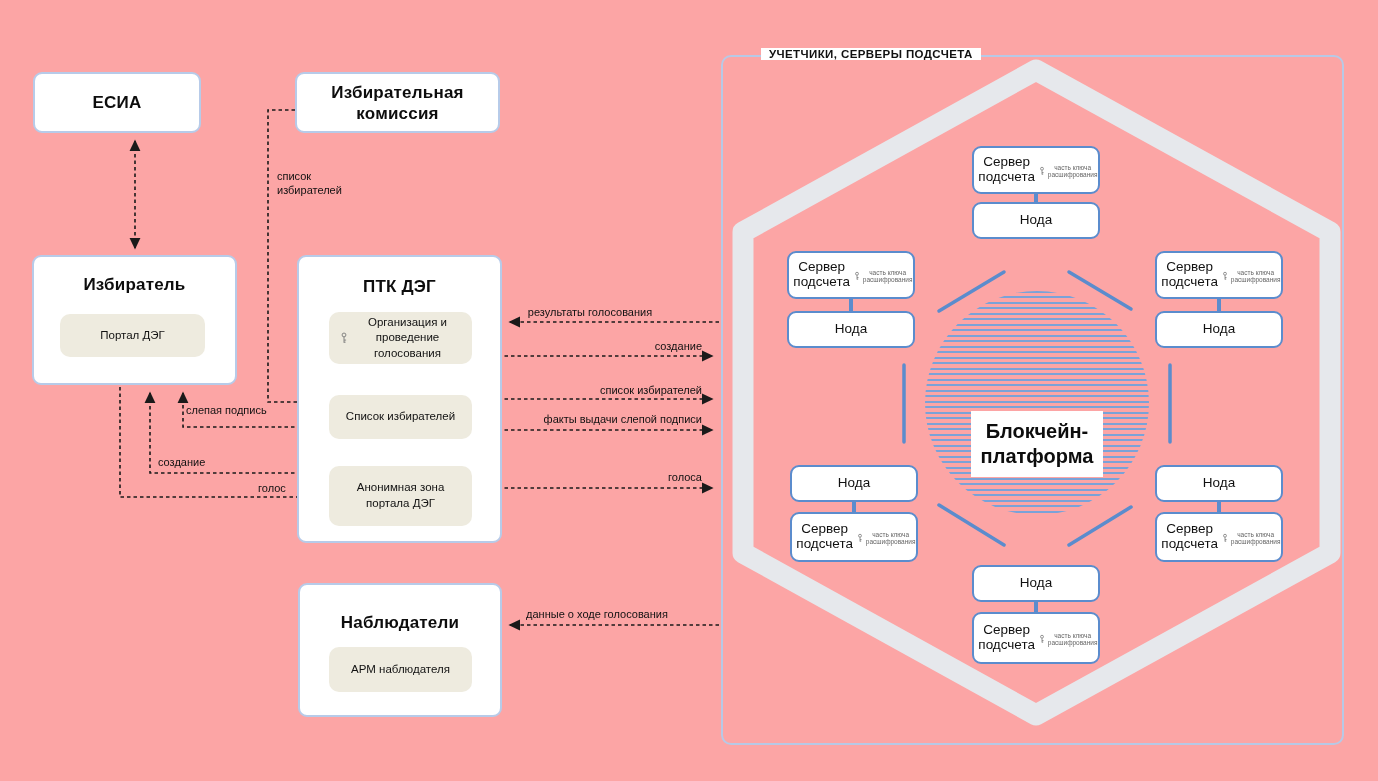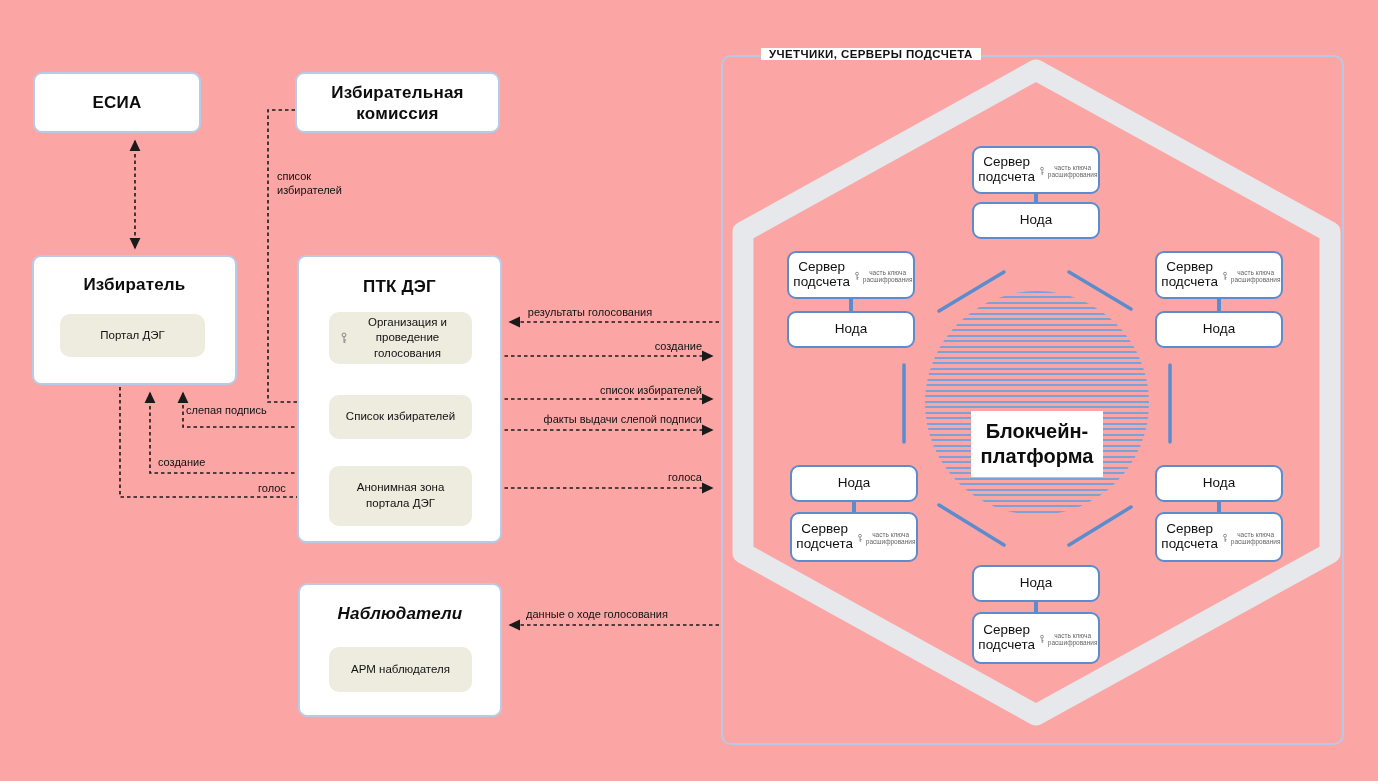--- a/index.html
+++ b/index.html
@@ -146,21 +146,21 @@
         <circle cx="5" cy="3.2" r="2.4" fill="none" stroke="#777" stroke-width="1.1"></circle>
         <path d="M5,5.6 V13 M5,9.6 H7.6 M5,12.2 H7" fill="none" stroke="#777" stroke-width="1.1"></path>
       </svg>
       <span>Организация и проведение голосования</span>
     </div>
     <div class="beige" style="left:30px;top:138px;width:143px;height:44px;">Список избирателей</div>
     <div class="beige" style="left:30px;top:209px;width:143px;height:60px;">Анонимная зона портала ДЭГ</div>
   </div>
 
   <div class="big-box" style="left:298px;top:583px;width:204px;height:134px;">
-    <div class="hdr" style="top:19px;font-style:italic;">Наблюдатели</div>
+    <div class="hdr" style="top:28px;">Наблюдатели</div>
     <div class="beige" style="left:29px;top:62px;width:143px;height:45px;">АРМ наблюдателя</div>
   </div>
 
   <div class="elabel" style="left:277px;top:170px;width:72px;">список избирателей</div>
   <div class="elabel" style="left:186px;top:404px;width:90px;">слепая подпись</div>
   <div class="elabel" style="left:158px;top:456px;">создание</div>
   <div class="elabel" style="left:258px;top:482px;">голос</div>
   <div class="elabel center" style="left:520px;top:306px;width:140px;">результаты голосования</div>
   <div class="elabel right" style="left:620px;top:340px;width:82px;">создание</div>
   <div class="elabel right" style="left:590px;top:384px;width:112px;">список избирателей</div>

